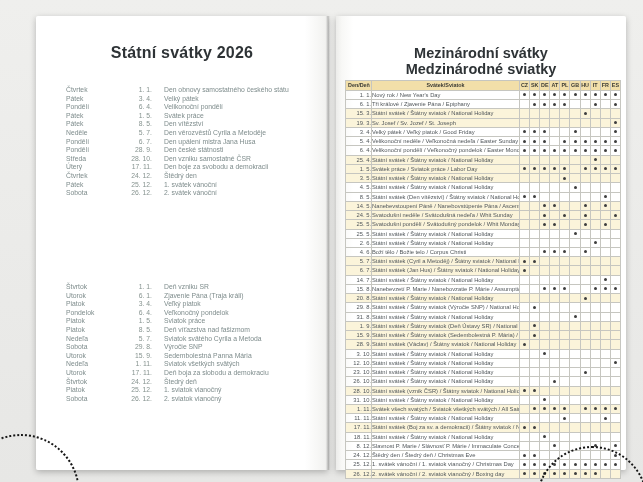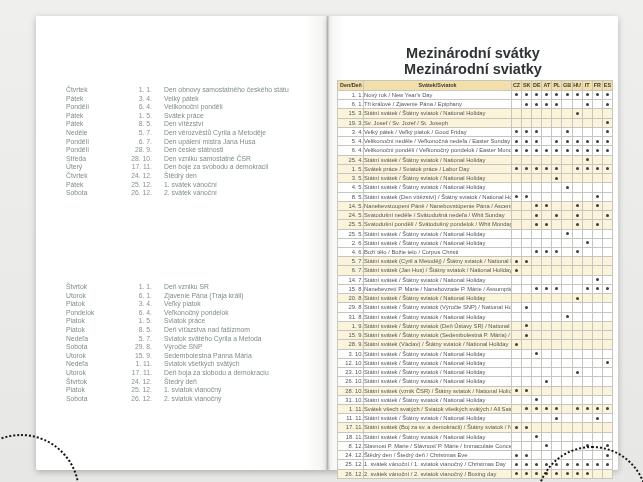--- a/index.html
+++ b/index.html
@@ -1,20 +1,20 @@
 <!DOCTYPE html>
 <html><head>
 <meta charset="utf-8">
 <style>
   html,body{margin:0;padding:0;background:#e9e9e7;overflow:hidden;}
   *{box-sizing:border-box;}
   #canvas{position:relative;width:643px;height:482px;background:linear-gradient(180deg,#efefed 0%,#e7e7e5 100%);font-family:"Liberation Sans","DejaVu Sans",sans-serif;}
   .page{position:absolute;top:16px;bottom:12px;background:#fff;box-shadow:0 2px 6px rgba(0,0,0,.25);}
   #page-left{left:36px;width:292px;border-radius:2px 0 0 2px;background:linear-gradient(90deg,#ffffff 0%,#ffffff 92%,#f2f2f0 99%,#e2e2e0 100%);}
-  #page-right{left:328px;width:290px;border-radius:0 2px 2px 0;background:linear-gradient(90deg,#ececea 0%,#f8f8f6 2%,#ffffff 6%,#ffffff 100%);}
+  #page-right{left:336px;width:290px;border-radius:0 2px 2px 0;background:linear-gradient(90deg,#ececea 0%,#f8f8f6 2%,#ffffff 6%,#ffffff 100%);}
   .gutter{position:absolute;left:326px;top:16px;bottom:12px;width:4px;background:linear-gradient(90deg,rgba(0,0,0,0) 0%,rgba(0,0,0,.18) 50%,rgba(0,0,0,0) 100%);z-index:5;}
 
   
   .list-title{position:absolute;left:0;width:100%;text-align:center;font-weight:bold;font-size:16px;color:#2e3336;letter-spacing:.2px;}
   #cz-title{top:28px;}
   #sk-title{top:241px;}
   .hol-list{position:absolute;left:30px;right:14px;}
   #cz-list{top:70px;}
   #sk-list{top:267px;}
   .hol-row{display:grid;grid-template-columns:54px 44px 1fr;height:8.6px;line-height:8.6px;font-size:6.8px;color:#7e8c8c;white-space:nowrap;overflow:visible;}
@@ -40,20 +40,21 @@
   .deco-arc{position:absolute;border:2.5px dotted #151515;border-radius:50%;z-index:8;}
   #arc-bl{left:-38px;top:434px;width:118px;height:118px;}
   #arc-br{left:536px;top:446px;width:112px;height:112px;}
 </style>
 </head>
 <body>
 
 <div id="canvas">
 
   <div class="page" id="page-left">
+    <div class="list-title" id="cz-title">Státní svátky 2026</div>
     <div class="hol-list" id="cz-list">
         <div class="hol-row">
           <span class="d">Čtvrtek</span>
           <span class="dt">1. 1.</span>
           <span class="nm">Den obnovy samostatného českého státu</span>
         </div>
         <div class="hol-row">
           <span class="d">Pátek</span>
           <span class="dt">3. 4.</span>
           <span class="nm">Velký pátek</span>
@@ -186,21 +187,21 @@
           <span class="nm">2. sviatok vianočný</span>
         </div>
       </div>
   </div>
 
   <div class="gutter"></div>
 
   <div class="page" id="page-right">
     <div class="intl-title">
       <div>Mezinárodní svátky</div>
-      <div>Mezinárodní sviatky</div>
+      <div>Medzinárodné sviatky</div>
     </div>
     <table id="intl-table">
         <colgroup>
           <col style="width: 26px;">
           <col style="width: 148px;">
           <col style="width: 10.1px;">
           <col style="width: 10.1px;">
           <col style="width: 10.1px;">
           <col style="width: 10.1px;">
           <col style="width: 10.1px;">

